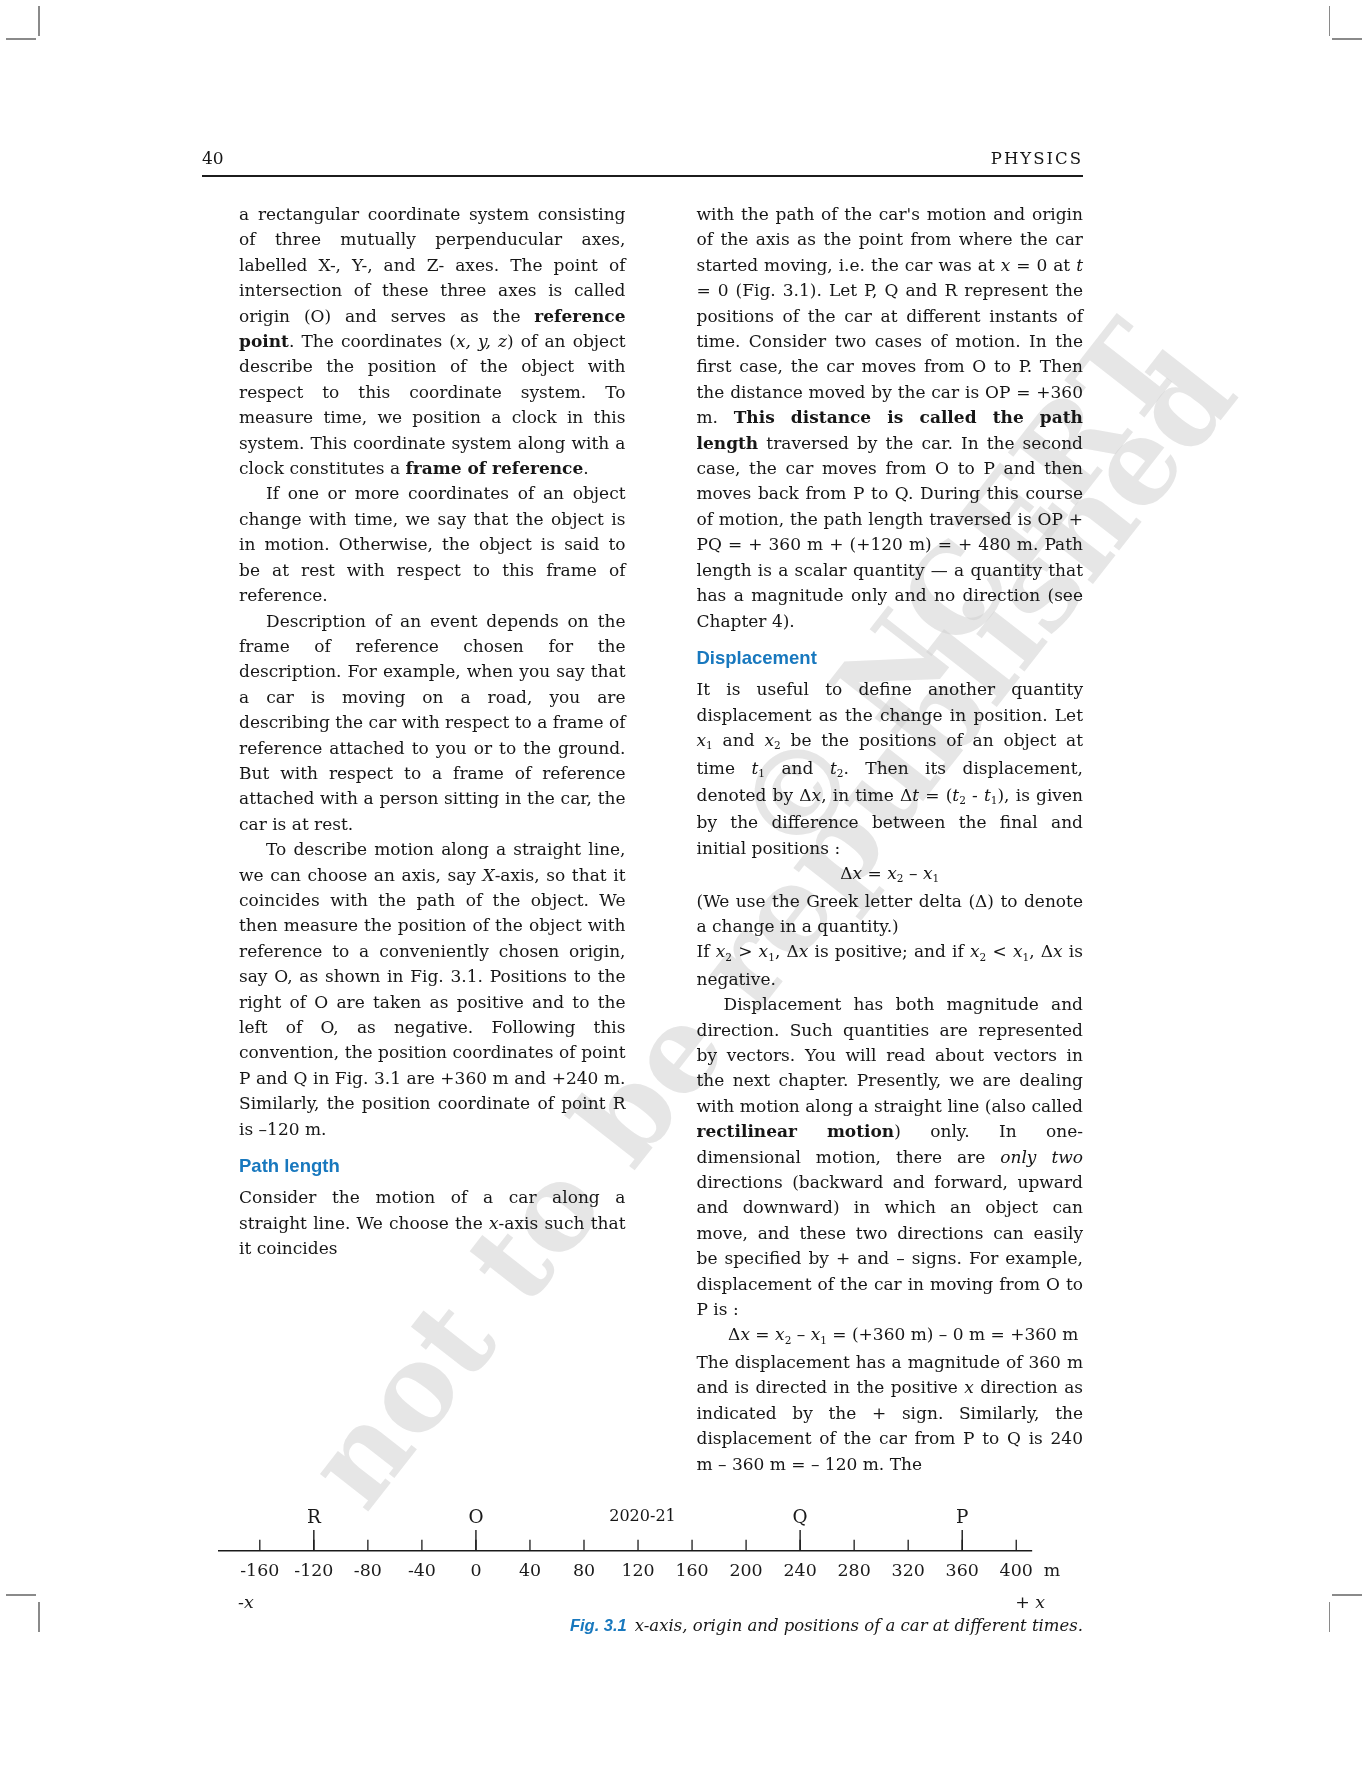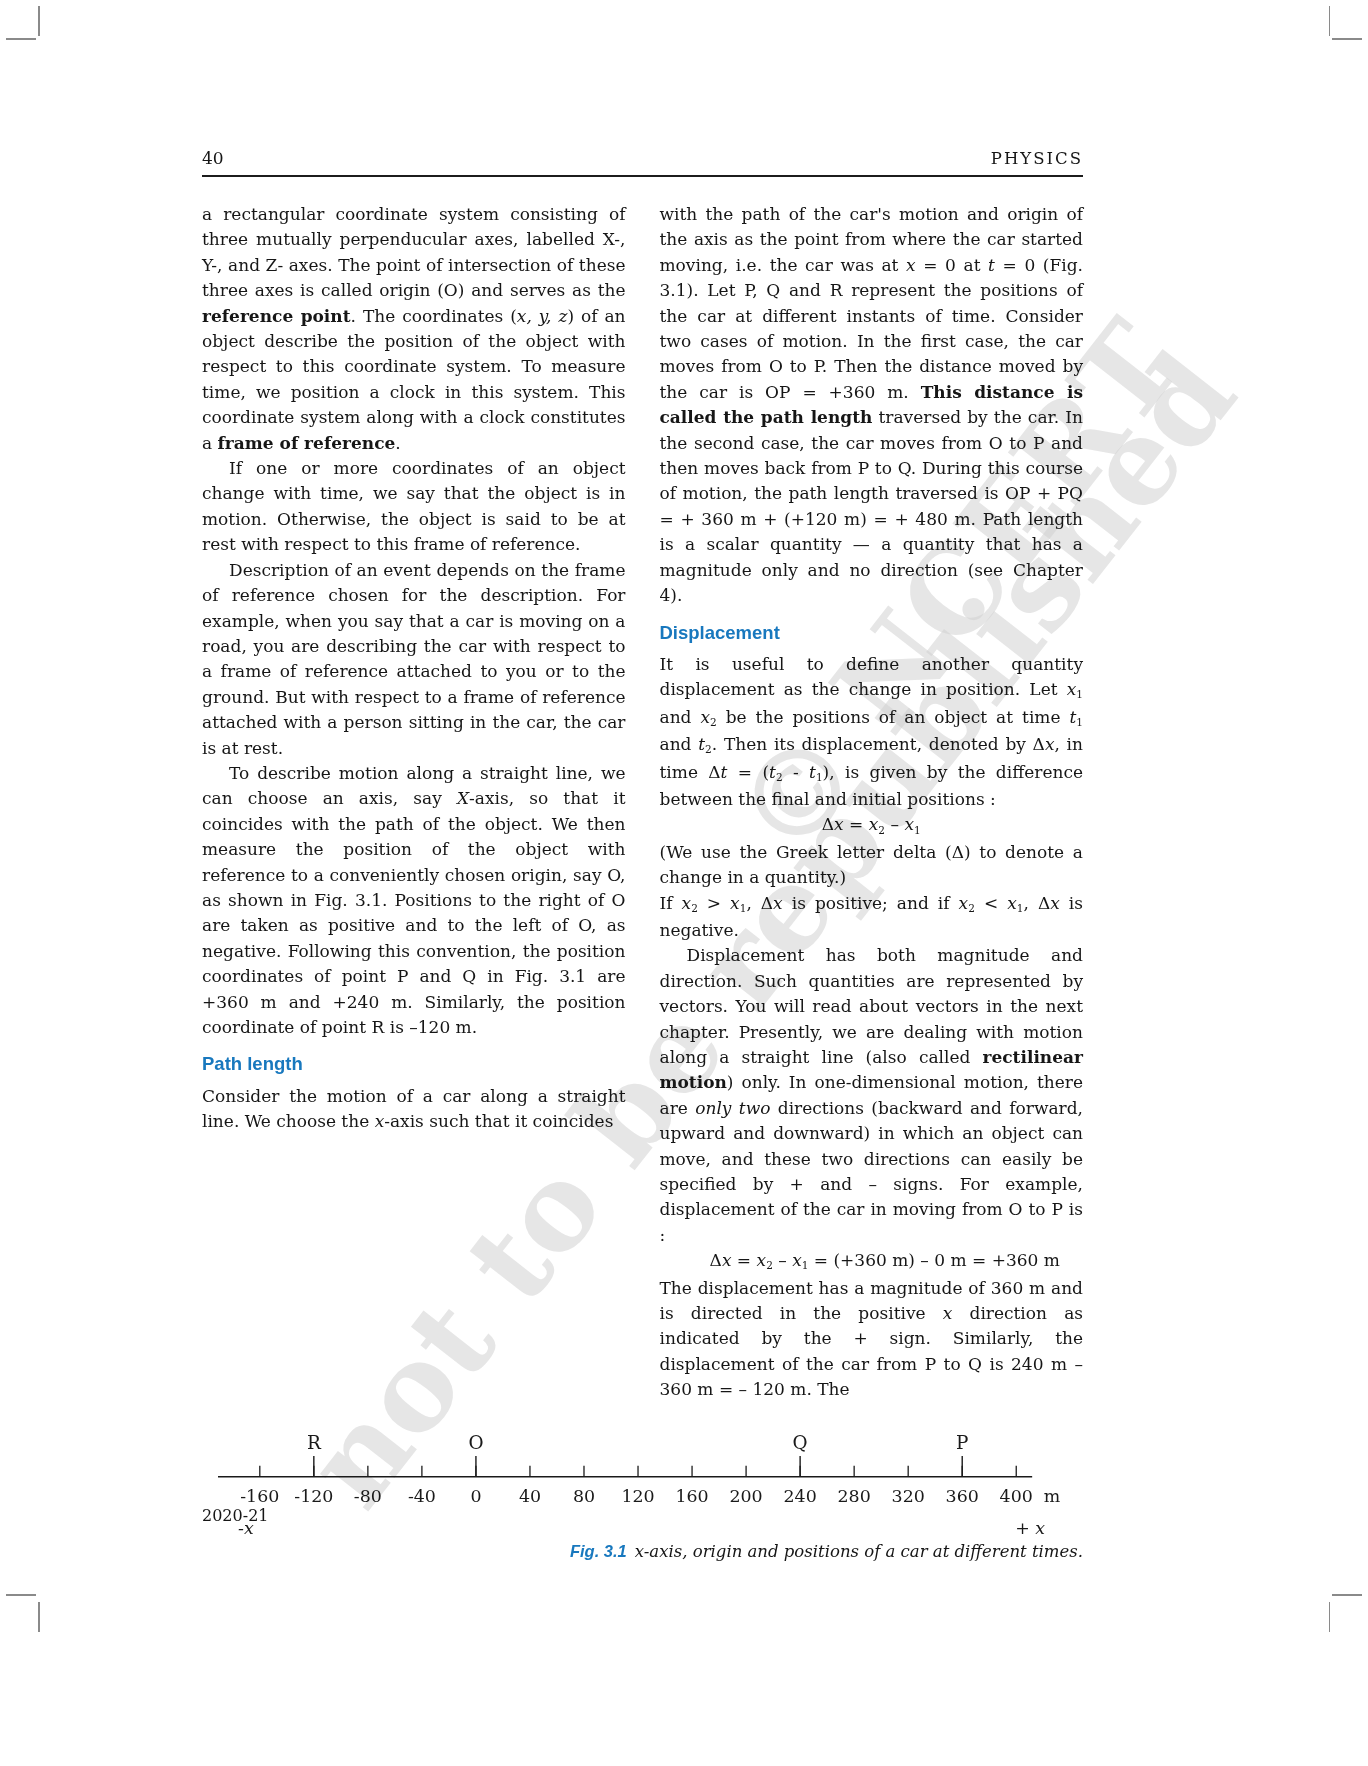--- a/index.html
+++ b/index.html
@@ -31,21 +31,21 @@
   .page { position:absolute; left:202px; top:148px; width:881px; z-index:1; }
 
   .header {
     display:flex; justify-content:space-between; align-items:baseline;
     border-bottom:2px solid #1c1c1c; padding-bottom:7px;
   }
   .pagenum { font-size:17px; }
   .running { font-size:16.5px; letter-spacing:2px; }
 
   .columns { display:flex; gap:34px; margin-top:25px; }
-  .col { width:423.5px; font-size:17px; line-height:25.4px; text-align:justify; }
+  .col { width:423.5px; font-size:17px; line-height:25.4px; text-align:justify;margin-left:37px; }
 
   .para { margin:0; }
   .para.indent { text-indent:27px; }
   .b { font-weight:bold; }
   .i { font-style:italic; }
   .sub { font-size:0.62em; position:relative; top:0.3em; }
 
   h3.subhead {
     font-family:"Liberation Sans", sans-serif; font-weight:bold;
     color:#1878be; font-size:18.5px; margin:11px 0 7px 0; text-align:left;
@@ -60,21 +60,21 @@
 
   .caption { text-align:right; font-size:16.5px; margin-top:2px; }
   .cap-label {
     color:#1878be; font-weight:bold; font-style:italic;
     font-family:"Liberation Sans", sans-serif; margin-right:8px;
   }
   .cap-text { font-style:italic; }
 
   .footer {
     position:absolute; left:202px; width:881px; top:1506px;
-    font-size:16px; z-index:1;
+    text-align:center; font-size:16px; z-index:1;
   }
 </style>
 </head>
 <body>
 
 <div class="sheet">
 
   <div class="crop tl">
       <span class="v"></span>
       <span class="h"></span>

